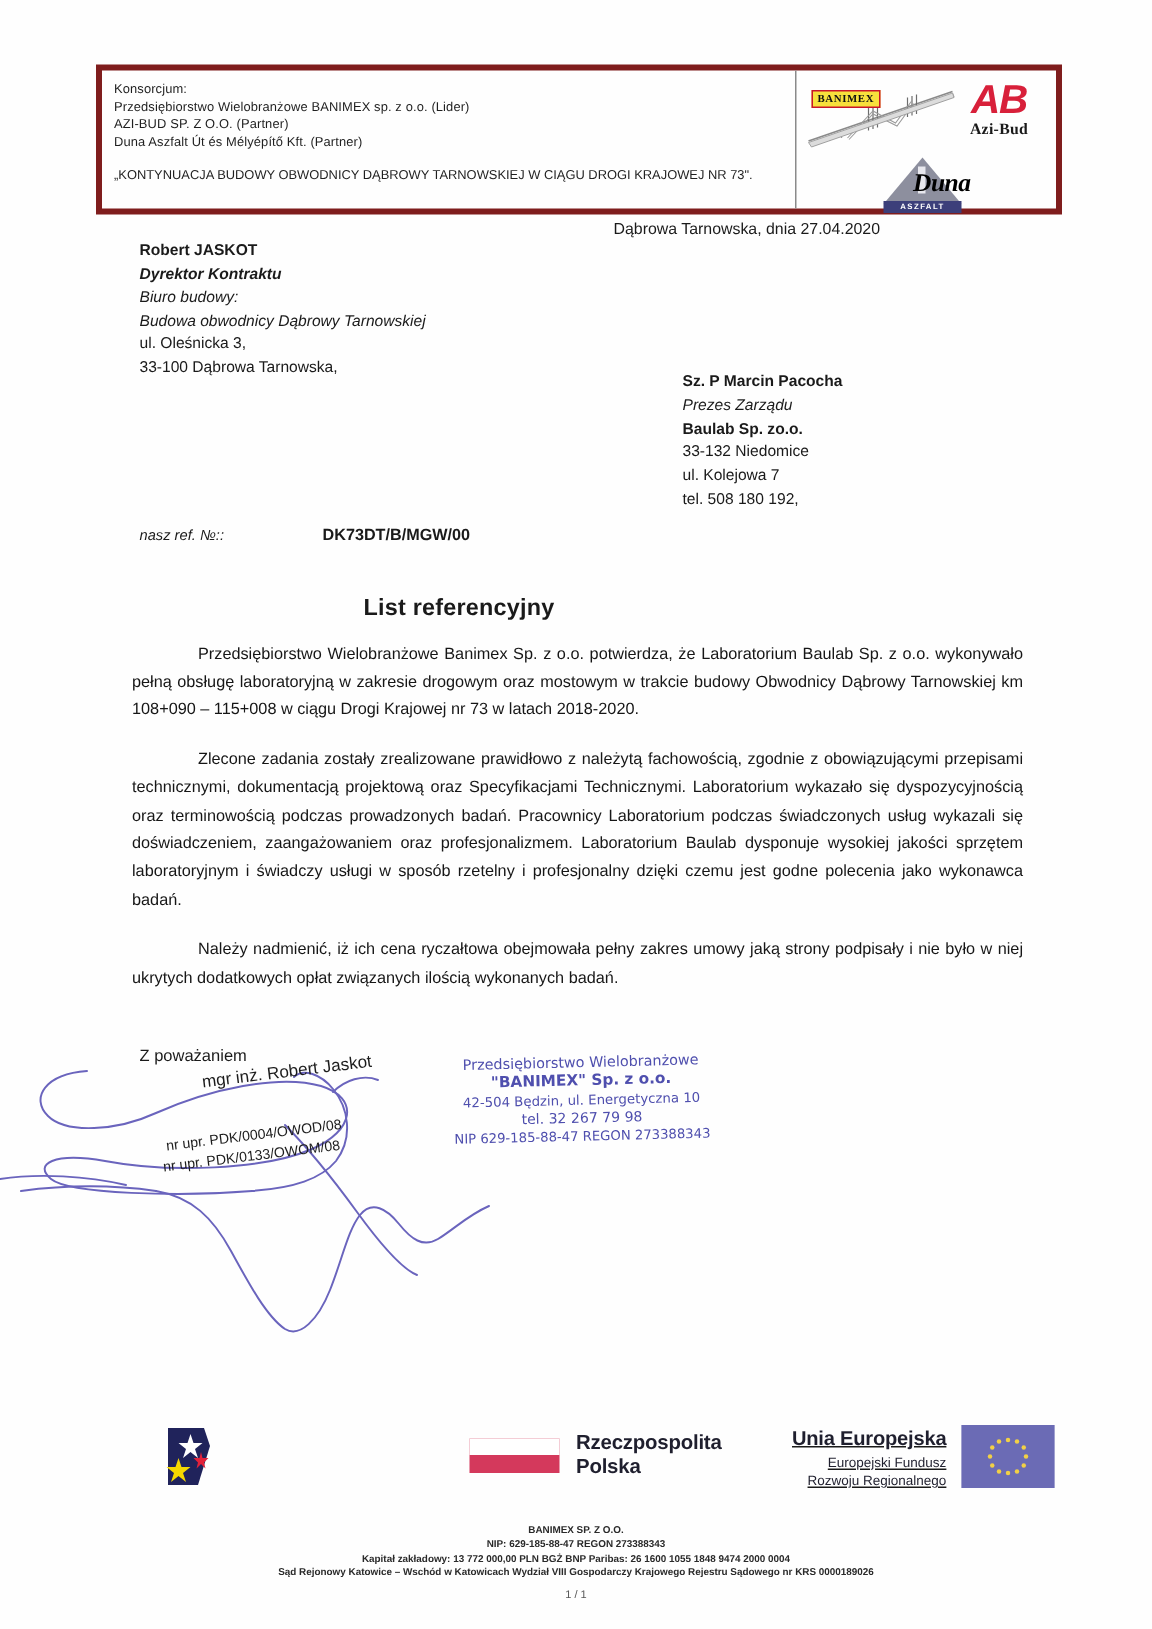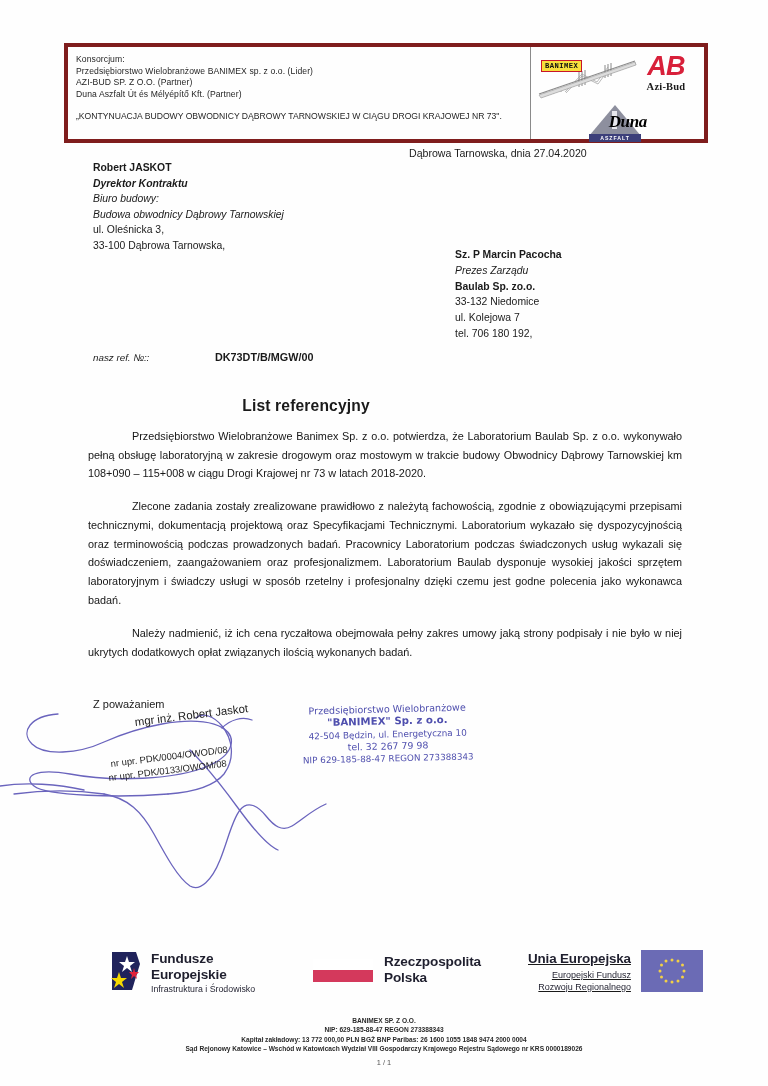--- a/index.html
+++ b/index.html
@@ -66,21 +66,21 @@
     width: 108px;
     height: 50px;
   }
   .banimex-badge {
     position: absolute;
     left: 6px;
     top: 9px;
     background: #f7e03c;
     border: 1px solid #c8152a;
     color: #111;
-    font-family: Liberation Mono, monospace;
+    font-family: Liberation Serif, serif;
     font-weight: bold;
     font-size: 7.2px;
     letter-spacing: 0.06em;
     padding: 1px 3px;
     z-index: 3;
   }
   .logo-azibud {
     position: absolute;
     right: 7px;
     top: 6px;
@@ -452,21 +452,21 @@
     <div>ul. Oleśnicka 3,</div>
     <div>33-100 Dąbrowa Tarnowska,</div>
   </div>
 
   <div class="addr-to">
     <div class="b">Sz. P Marcin Pacocha</div>
     <div class="i">Prezes Zarządu</div>
     <div class="b">Baulab Sp. zo.o.</div>
     <div>33-132 Niedomice</div>
     <div>ul. Kolejowa 7</div>
-    <div>tel. 706 180 192,</div>
+    <div>tel. 508 180 192,</div>
   </div>
 
   <div class="ref-label">nasz ref. №::</div>
   <div class="ref-value">DK73DT/B/MGW/00</div>
 
   <div class="letter-title">List referencyjny</div>
 
   <div class="body-wrap">
     <p class="para p1">Przedsiębiorstwo Wielobranżowe Banimex Sp. z o.o. potwierdza, że Laboratorium Baulab Sp. z o.o. wykonywało pełną obsługę laboratoryjną  w zakresie drogowym oraz mostowym w trakcie budowy Obwodnicy Dąbrowy Tarnowskiej km 108+090 – 115+008 w ciągu Drogi Krajowej nr 73 w latach 2018-2020.</p>
     <p class="para p2">Zlecone zadania zostały zrealizowane prawidłowo z należytą fachowością, zgodnie z obowiązującymi przepisami technicznymi, dokumentacją projektową oraz Specyfikacjami Technicznymi. Laboratorium wykazało się dyspozycyjnością oraz terminowością podczas prowadzonych badań. Pracownicy Laboratorium podczas świadczonych usług wykazali się doświadczeniem, zaangażowaniem oraz profesjonalizmem. Laboratorium Baulab dysponuje wysokiej jakości sprzętem laboratoryjnym i świadczy usługi w sposób rzetelny i profesjonalny dzięki czemu jest godne polecenia jako wykonawca badań.</p>
@@ -502,25 +502,20 @@
   <div class="footer-logos">
 
     <div class="fe-logo">
       <div class="fe-mark">
         <svg width="32" height="42" viewBox="0 0 32 42">
           <polygon points="2,2 26,2 30,14 22,40 2,40" fill="#20235b"></polygon>
           <polygon points="17,6 19,12 25,12 20,16 22,22 17,18 12,22 14,16 9,12 15,12" fill="#ffffff"></polygon>
           <polygon points="24,18 25,22 29,22 26,25 27,29 24,26 21,29 22,25 19,22 23,22" fill="#e2213a"></polygon>
           <polygon points="9,22 11,28 17,28 12,32 14,38 9,34 4,38 6,32 1,28 7,28" fill="#f5d800"></polygon>
         </svg>
-      </div>
-      <div class="fe-text">
-        <div class="t1">Fundusze</div>
-        <div class="t2">Europejskie</div>
-        <div class="t3">Infrastruktura i Środowisko</div>
       </div>
     </div>
 
     <div class="rp-logo">
       <div class="rp-flag"></div>
       <div class="rp-text">
         <div class="t1">Rzeczpospolita</div>
         <div class="t1">Polska</div>
       </div>
     </div>

